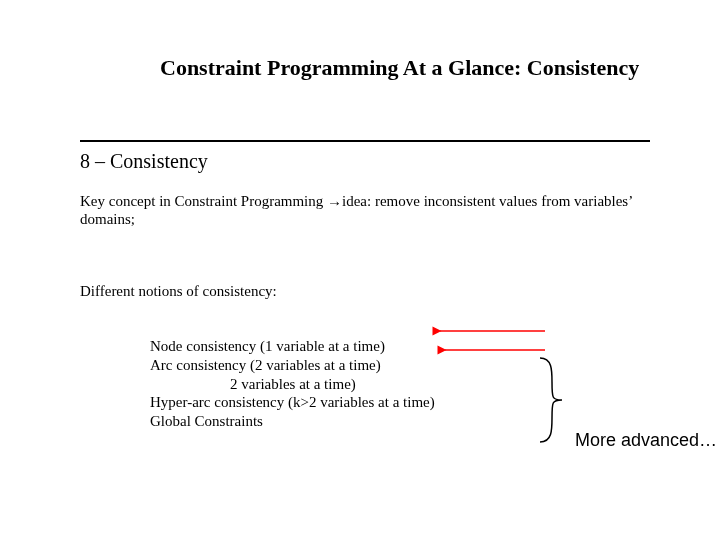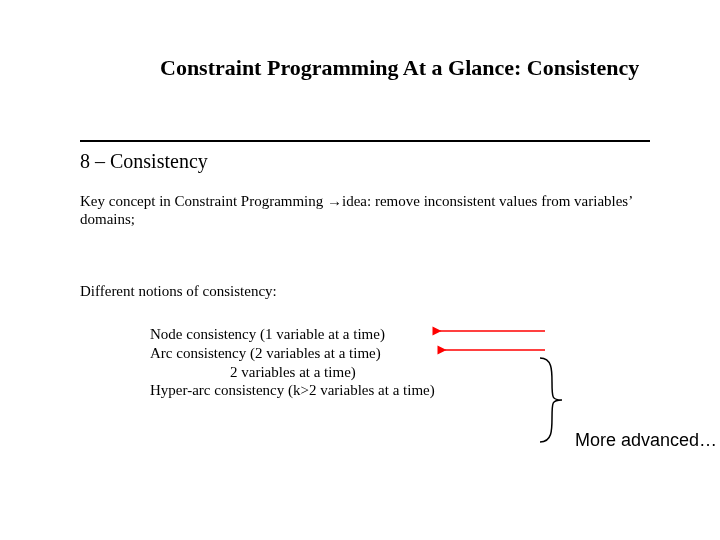--- a/index.html
+++ b/index.html
@@ -48,21 +48,21 @@
   .body2 {
     position: absolute;
     left: 80px;
     top: 270px;
     font-size: 15px;
     margin-top: 13px;
   }
   .list {
     position: absolute;
     left: 150px;
-    top: 325px;
+    top: 337px;
     font-size: 15px;
     line-height: 1.25;
   }
   .indent {
     padding-left: 80px;
   }
   .more {
     position: absolute;
     left: 575px;
     top: 430px;
@@ -91,20 +91,21 @@
     <span>Key concept in Constraint Programming </span><span>→</span><span>idea: remove inconsistent values from variables’ domains;</span>
   </div>
 
   <div class="body2">Different notions of consistency:</div>
 
   <div class="list">
     <div>Node consistency (1 variable at a time)</div>
     <div>Arc consistency (2 variables at a time)</div>
     <div class="indent">2 variables at a time)</div>
     <div>Hyper-arc consistency (k&gt;2 variables at a time)</div>
+    <div>Global Constraints</div>
   </div>
 
   <div class="more">More advanced…</div>
 
   <svg class="annot" width="720" height="540">
     <defs>
       <marker id="ah" markerWidth="8" markerHeight="8" refX="1" refY="3" orient="auto">
         <path d="M6,0 L0,3 L6,6 Z" fill="#ff0000"></path>
       </marker>
     </defs>

